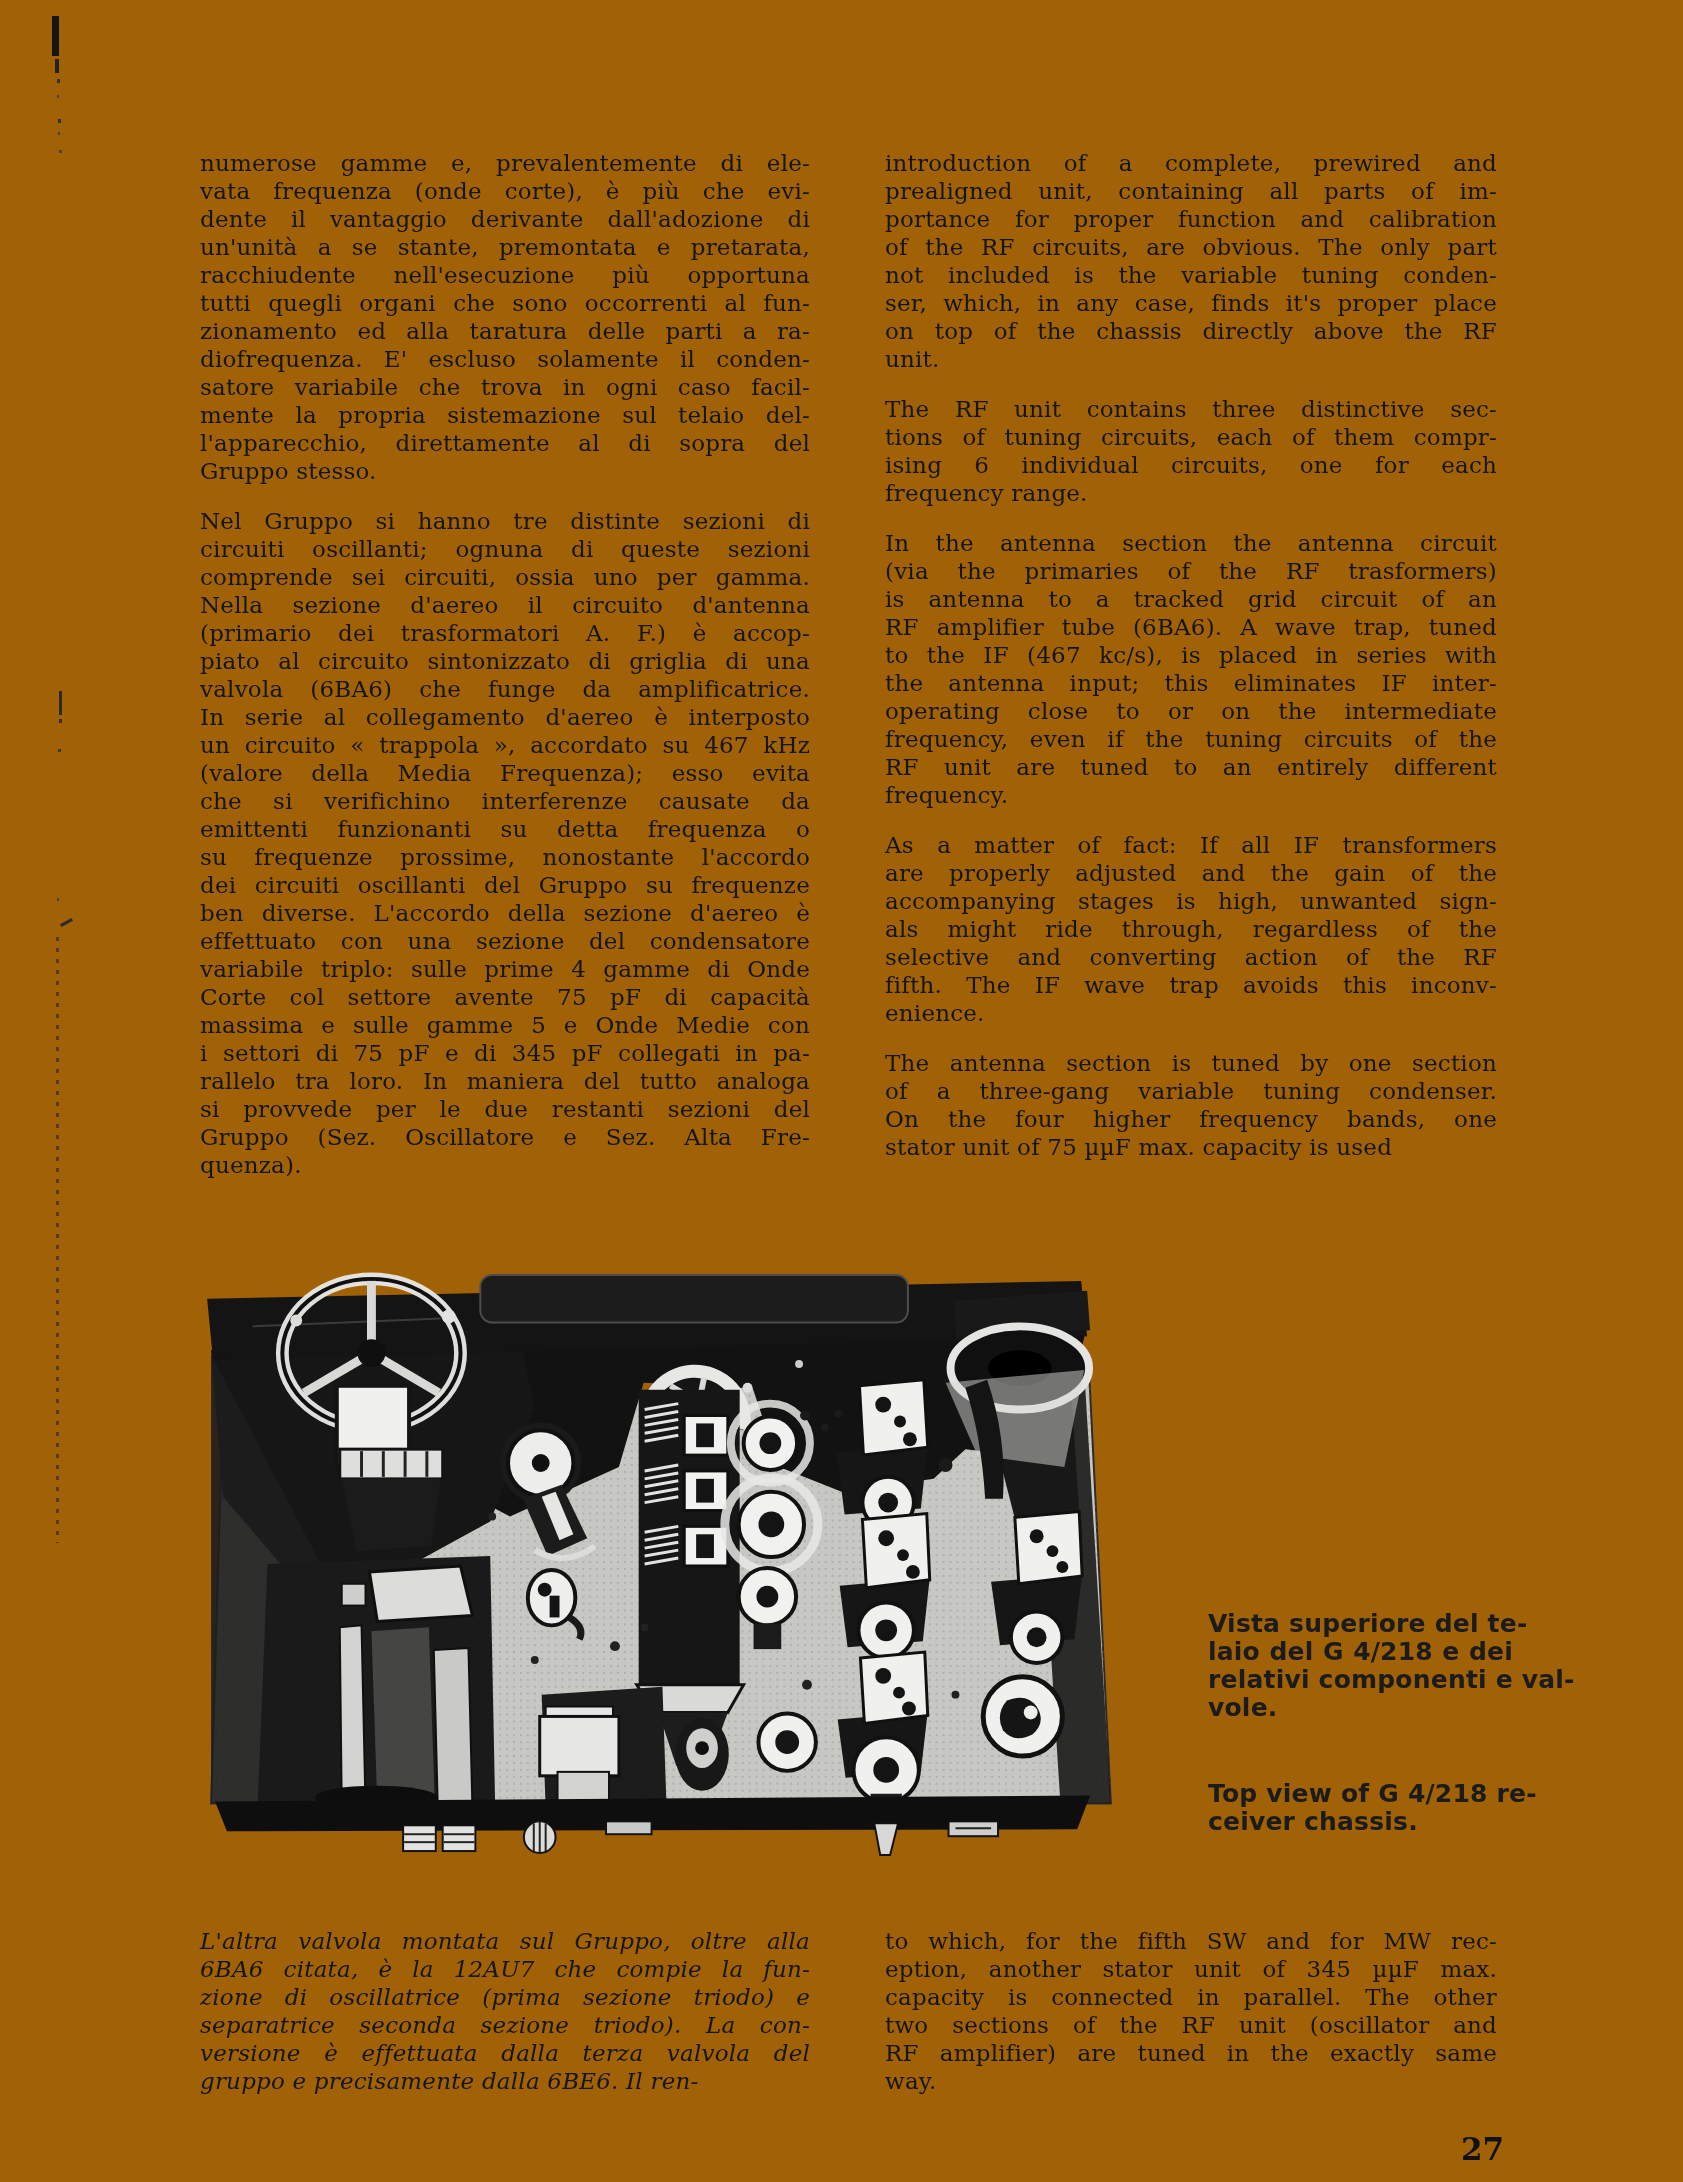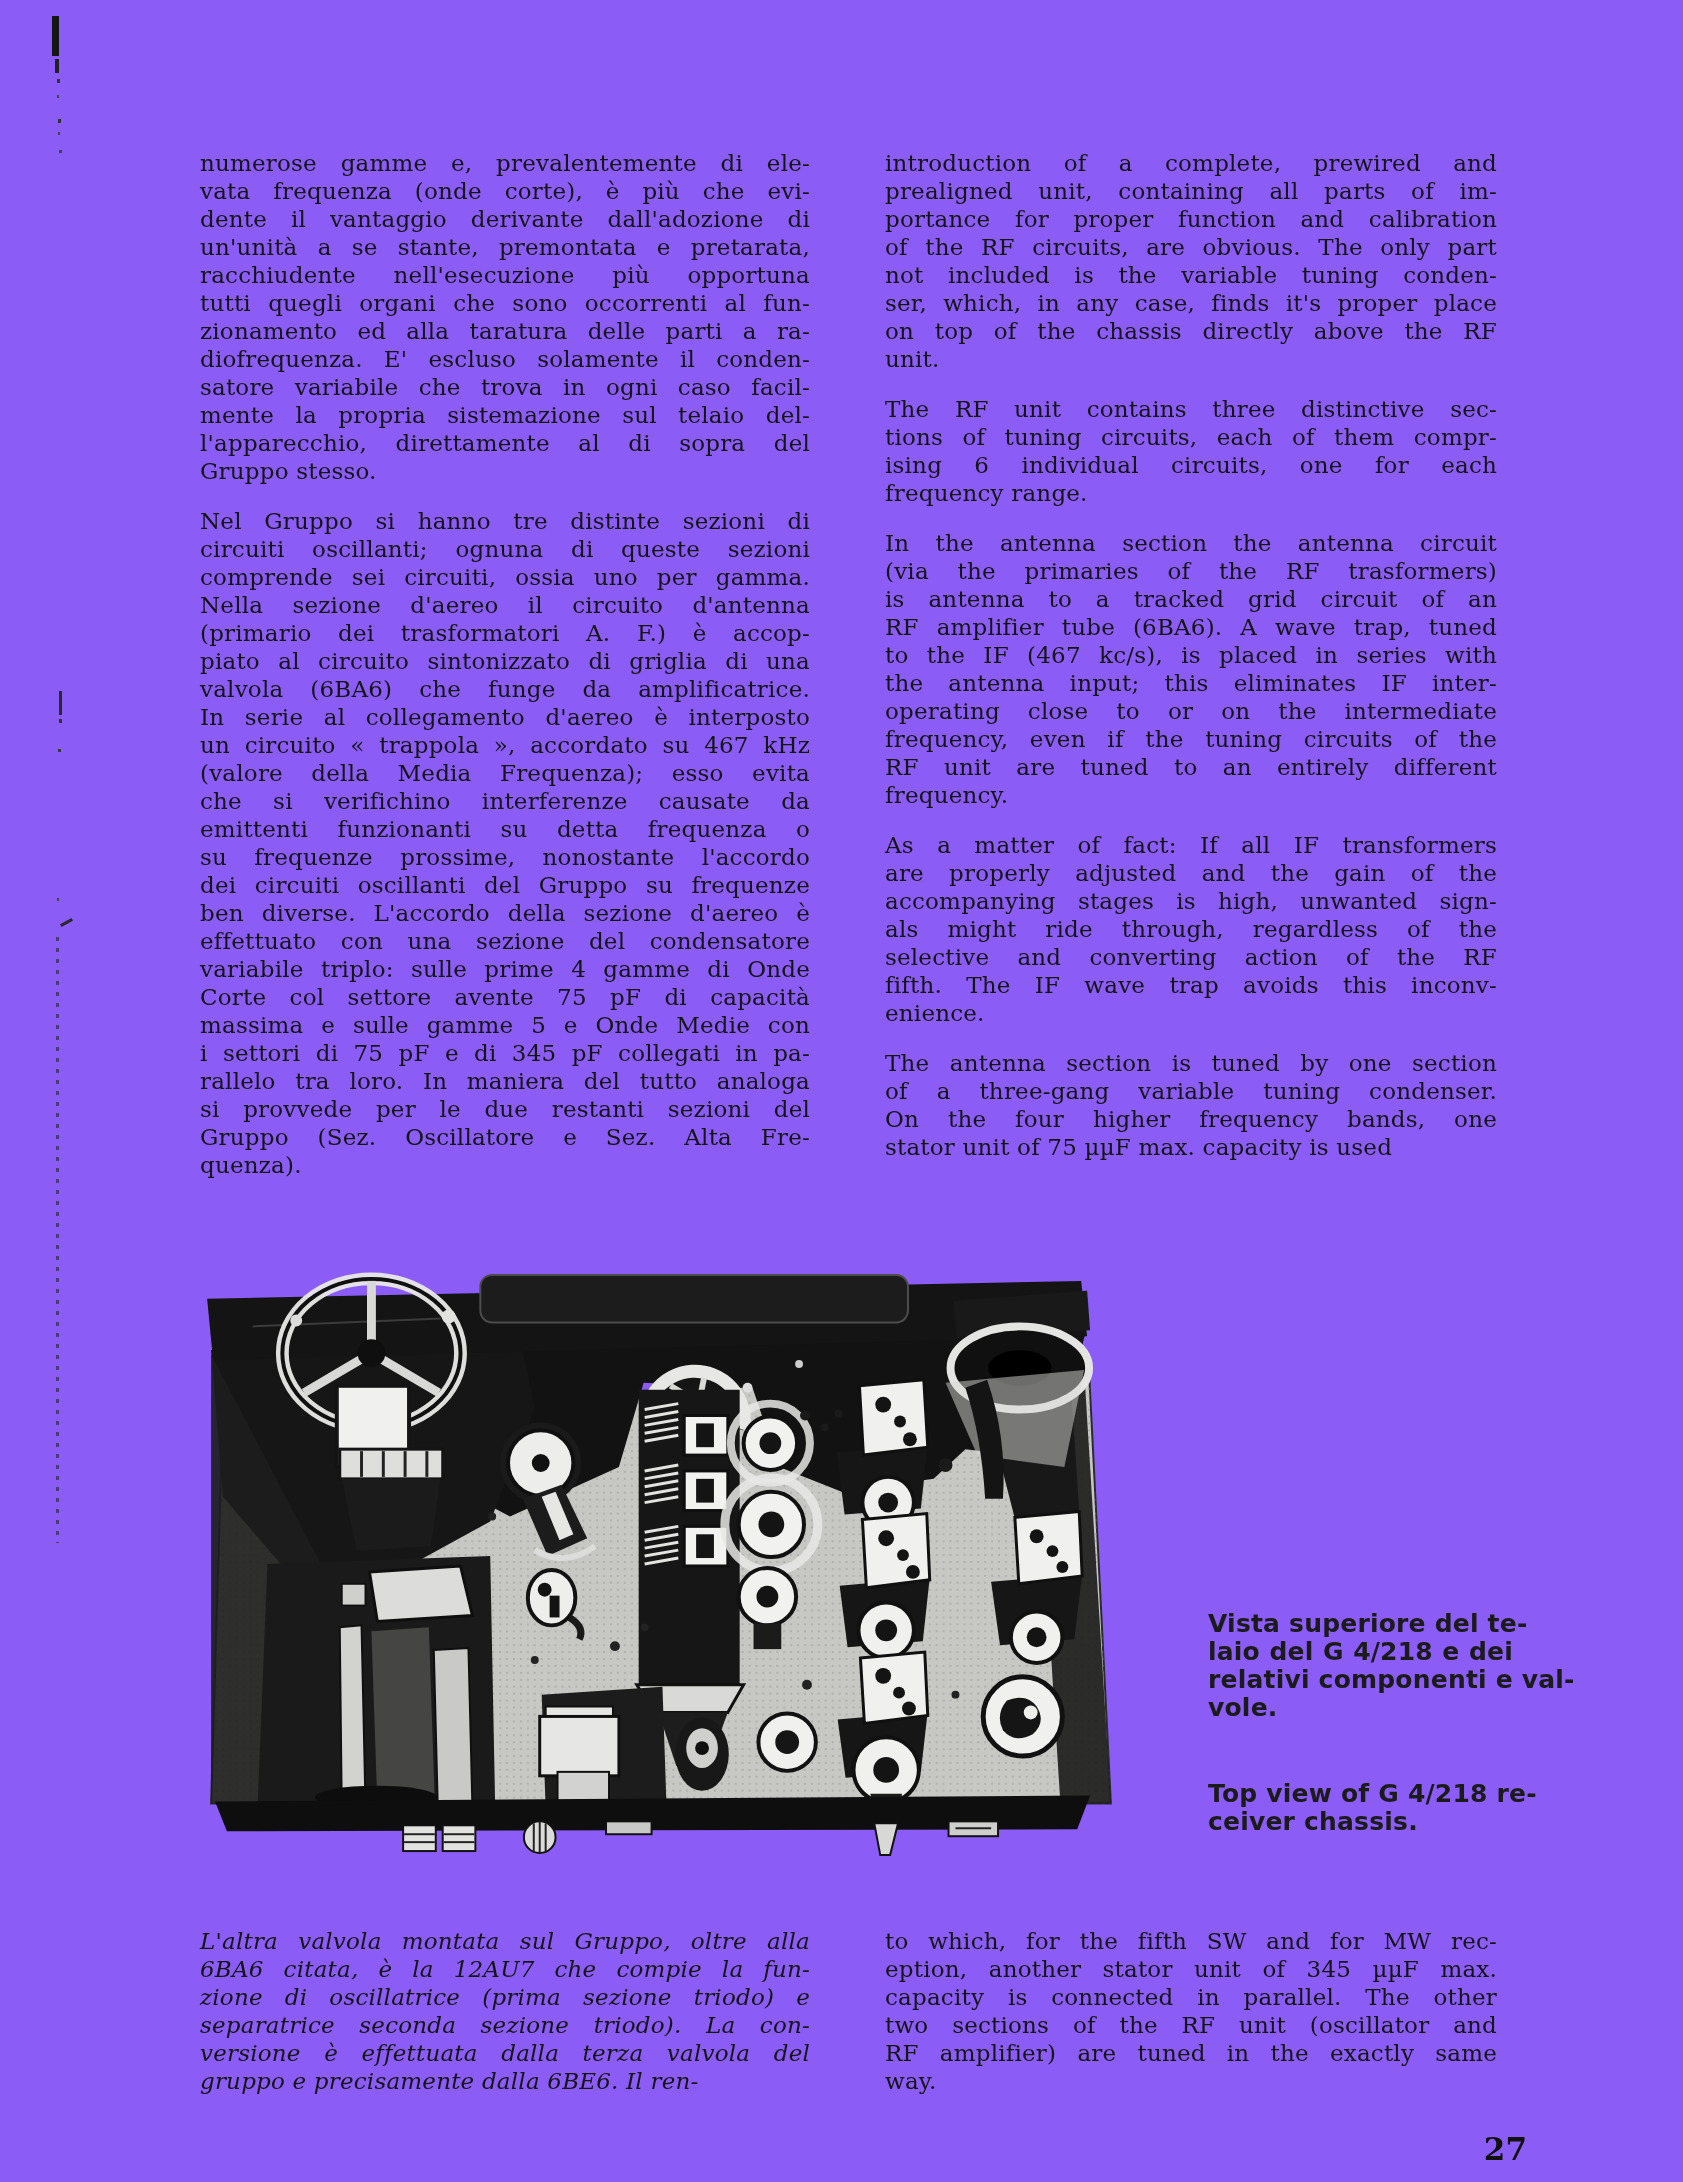--- a/index.html
+++ b/index.html
@@ -1,20 +1,20 @@
 <!DOCTYPE html>
 <html><head>
 <meta charset="utf-8">
 <style>
   html,body{margin:0;padding:0;background:#777;}
   .page{
     position:relative;
     width:1683px;height:2182px;
     margin:0 auto;
-    background:#8b5cf6;
+    background:#a16207;
     font-family:"DejaVu Serif", serif;
     color:#151515;
     overflow:hidden;
   }
   
   .textcol{
     position:absolute;
     font-size:23px;
     line-height:28px;
     letter-spacing:0.2px;
@@ -47,21 +47,21 @@
   }
   #caption-it{top:1610px;}
   #caption-en{top:1780px;}
   .caption .line{text-align:justify;text-align-last:justify;white-space:nowrap;}
   .caption .line.last{text-align-last:left;}
 
   
   .pagenum{
     position:absolute;
     left:1438px;top:2131px;width:89px;
-    text-align:right;
+    text-align:center;
     font-family:"DejaVu Serif", serif;
     font-weight:bold;
     font-size:31px;
     color:#111;
   }
 
   
   .photo{
     position:absolute;
     left:193px;top:1269px;

